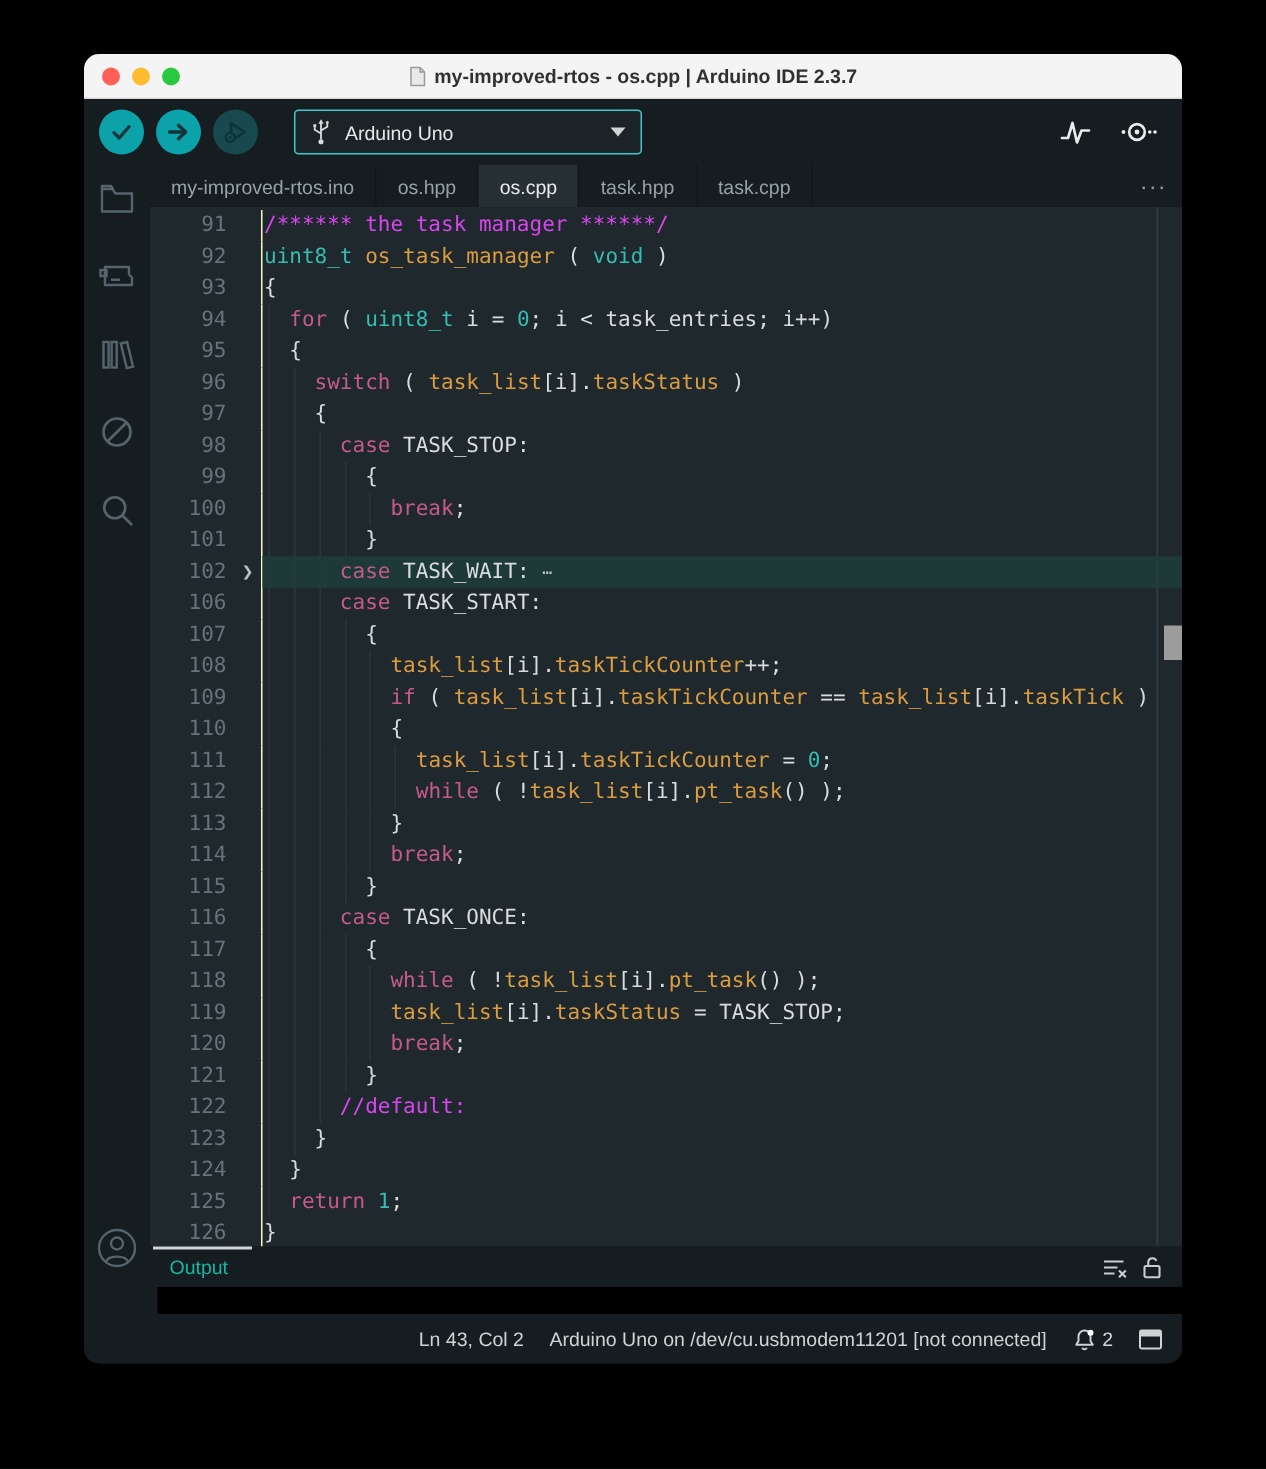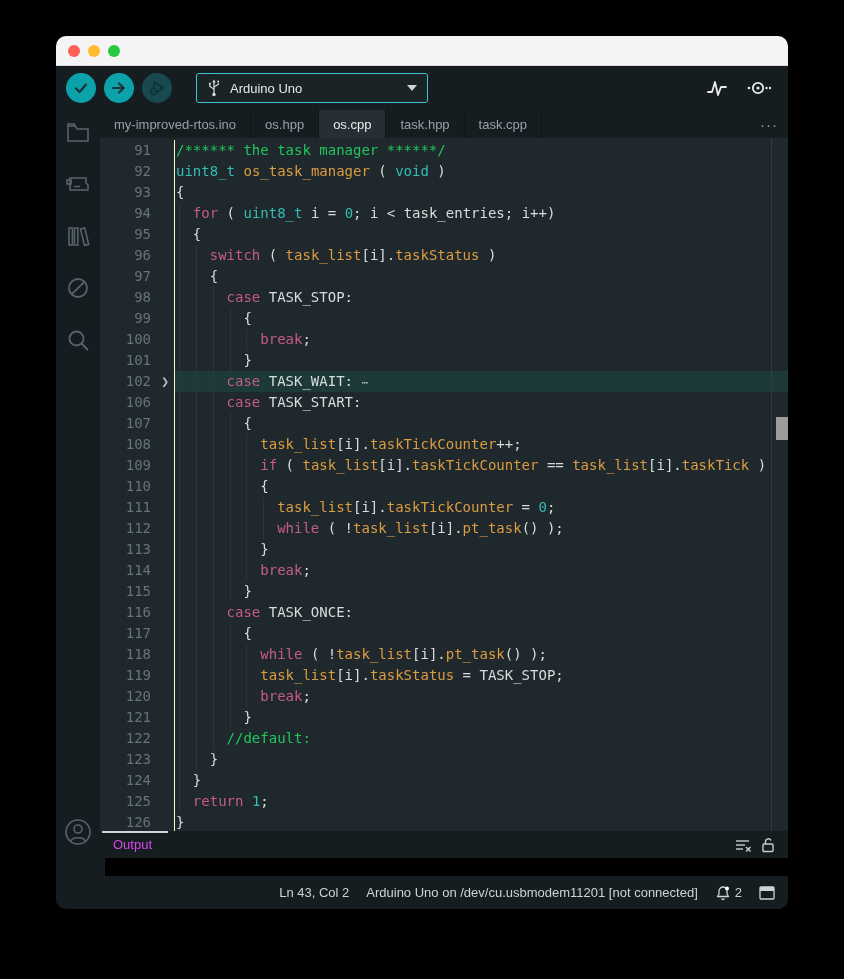--- a/index.html
+++ b/index.html
@@ -61,31 +61,31 @@
   .row { height:21px; line-height:21px; display:flex; white-space:pre; position:relative; }
   .row.hl .line-content { background:#1d3a39; }
   .row.hl { background:linear-gradient(to right, transparent 75px, #1d3a39 75px); }
   .gutter-cell { width:75px; flex:0 0 auto; position:relative; color:#67737a;
                  border-right:1px solid #fef9c3; }
   .gutter-num { position:absolute; right:23px; top:0; }
   .chevron { position:absolute; right:5px; top:0; color:#b9c0c3; font-size:13px; cursor:pointer; }
   .line-content { position:relative; flex:1; padding-left:1px; }
   .guide { position:absolute; top:0; bottom:0; width:1px; background:#2b363b; }
   .tok-p { color:#d8dcdd; } .tok-k { color:#c75a8c; } .tok-t { color:#34bdb2; }
-  .tok-v { color:#dc9c40; } .tok-n { color:#34bdb2; } .tok-c { color:#22c55e; }
+  .tok-v { color:#dc9c40; } .tok-n { color:#34bdb2; } .tok-c { color:#d946ef; }
   .tok-e { color:#c3cacc; font-size:11px; letter-spacing:1px; }
   .scroll-line { position:absolute; top:0; bottom:0; right:16px; width:1px; background:#323c40; }
   .scroll-thumb { position:absolute; right:0; width:12px; top:279px; height:23px;
                   background:#a9a9a7; opacity:.9; cursor:pointer; }
 
   
   .output-header { height:27px; background:#161d20; position:relative; display:flex;
                    align-items:center; flex:0 0 auto; }
   .sash { position:absolute; left:2px; top:0; width:66px; height:2px; background:#d0d5d7; }
-  .output-label { color:#d946ef; font-size:13px; margin-left:13px; flex:1; }
+  .output-label { color:#14b8a6; font-size:13px; margin-left:13px; flex:1; }
   .out-icons { display:flex; gap:9px; margin-right:13px; }
   .console { height:18px; background:#000; margin-left:5px; flex:0 0 auto; }
 
   
   .statusbar { height:33px; background:#161d20; display:flex; align-items:center;
                justify-content:flex-end; gap:17px; padding-right:13px;
                color:#ced3d5; font-size:13px; flex:0 0 auto; }
   .sb-group { display:flex; align-items:center; gap:4px; cursor:pointer; }
   .sb-text { cursor:pointer; }
   svg { display:block; }
@@ -93,20 +93,29 @@
 </head>
 <body>
 
 <div class="window">
 
   <div class="titlebar">
     <div class="traffic">
       <div class="light red"></div>
       <div class="light yellow"></div>
       <div class="light green"></div>
+    </div>
+    <div class="title-wrap">
+      <span>
+        <svg width="11" height="14" viewBox="0 0 11 14">
+            <path d="M1 1h6l3 3v9H1z" fill="#e9e9e9" stroke="#9a9a9a"></path>
+            <path d="M7 1v3h3" fill="none" stroke="#9a9a9a"></path>
+          </svg>
+      </span>
+      <span class="title-text">my-improved-rtos - os.cpp | Arduino IDE 2.3.7</span>
     </div>
   </div>
 
   <div class="toolbar">
     <div class="tb-circle">
       <span>
         <svg width="16" height="16" viewBox="0 0 16 16">
             <polyline points="3,8.5 6.5,12 13,4.5" fill="none" stroke="#15333a" stroke-width="2.2" stroke-linecap="round" stroke-linejoin="round"></polyline>
           </svg>
       </span>

